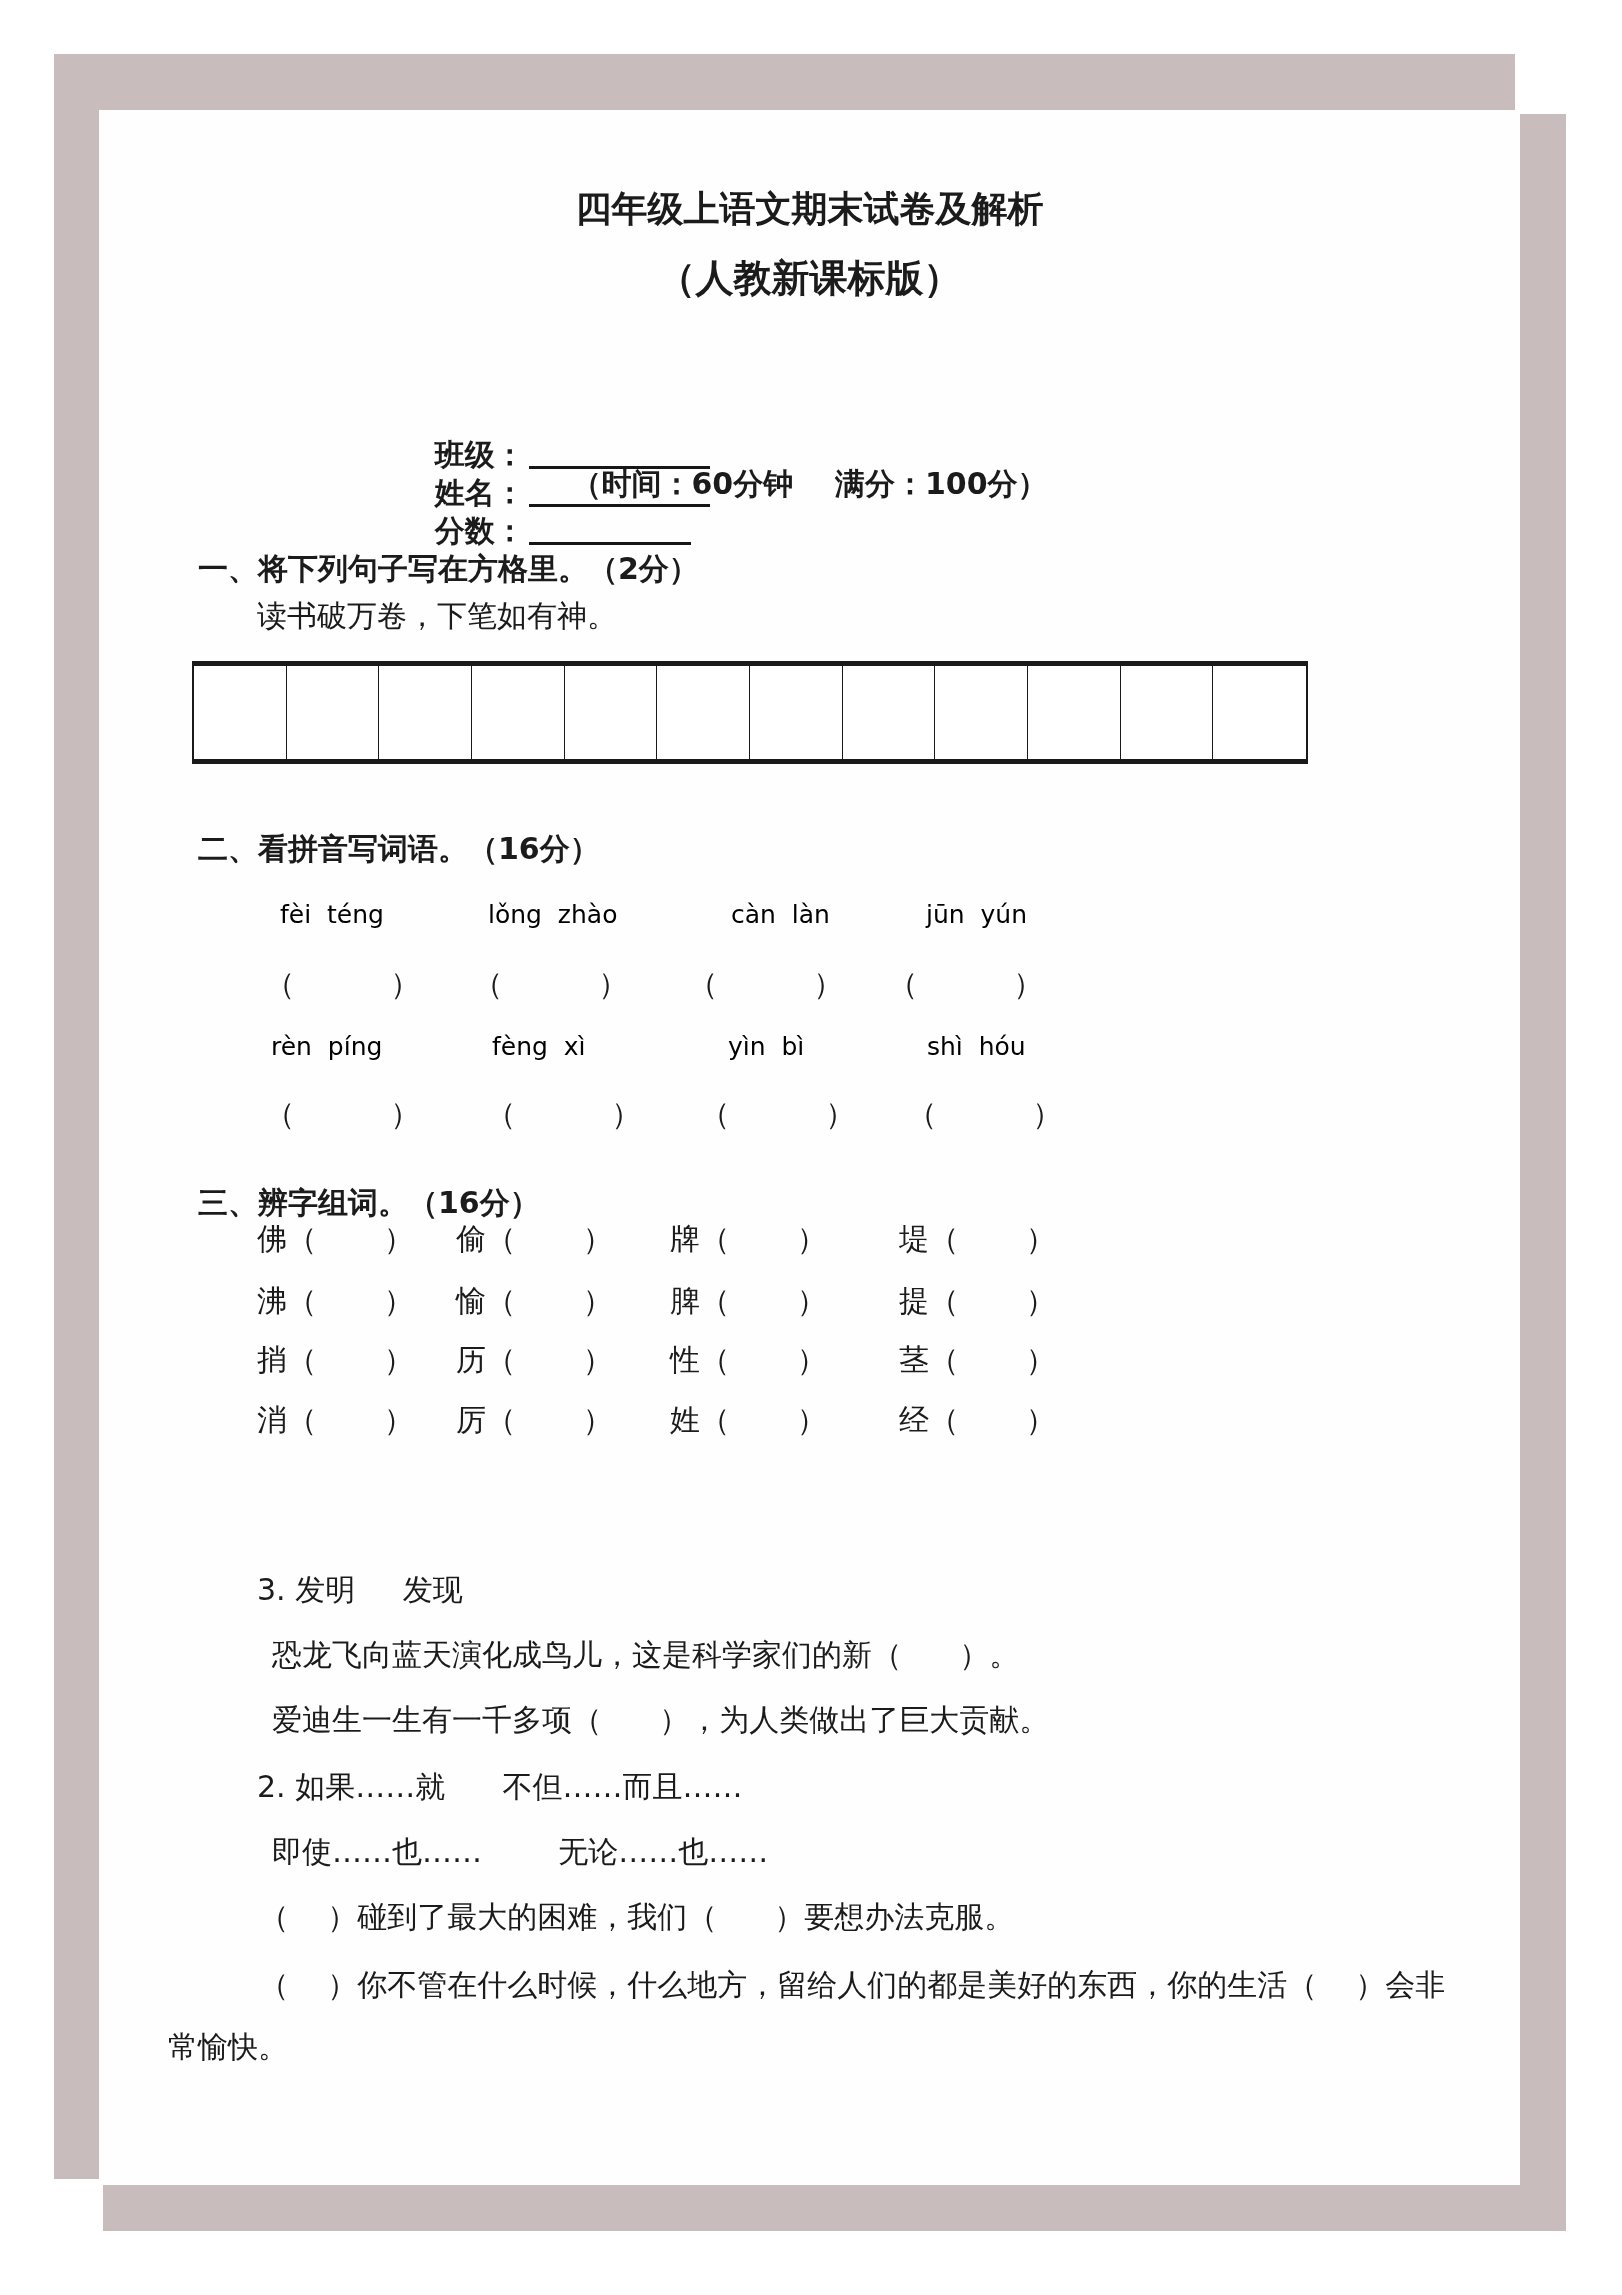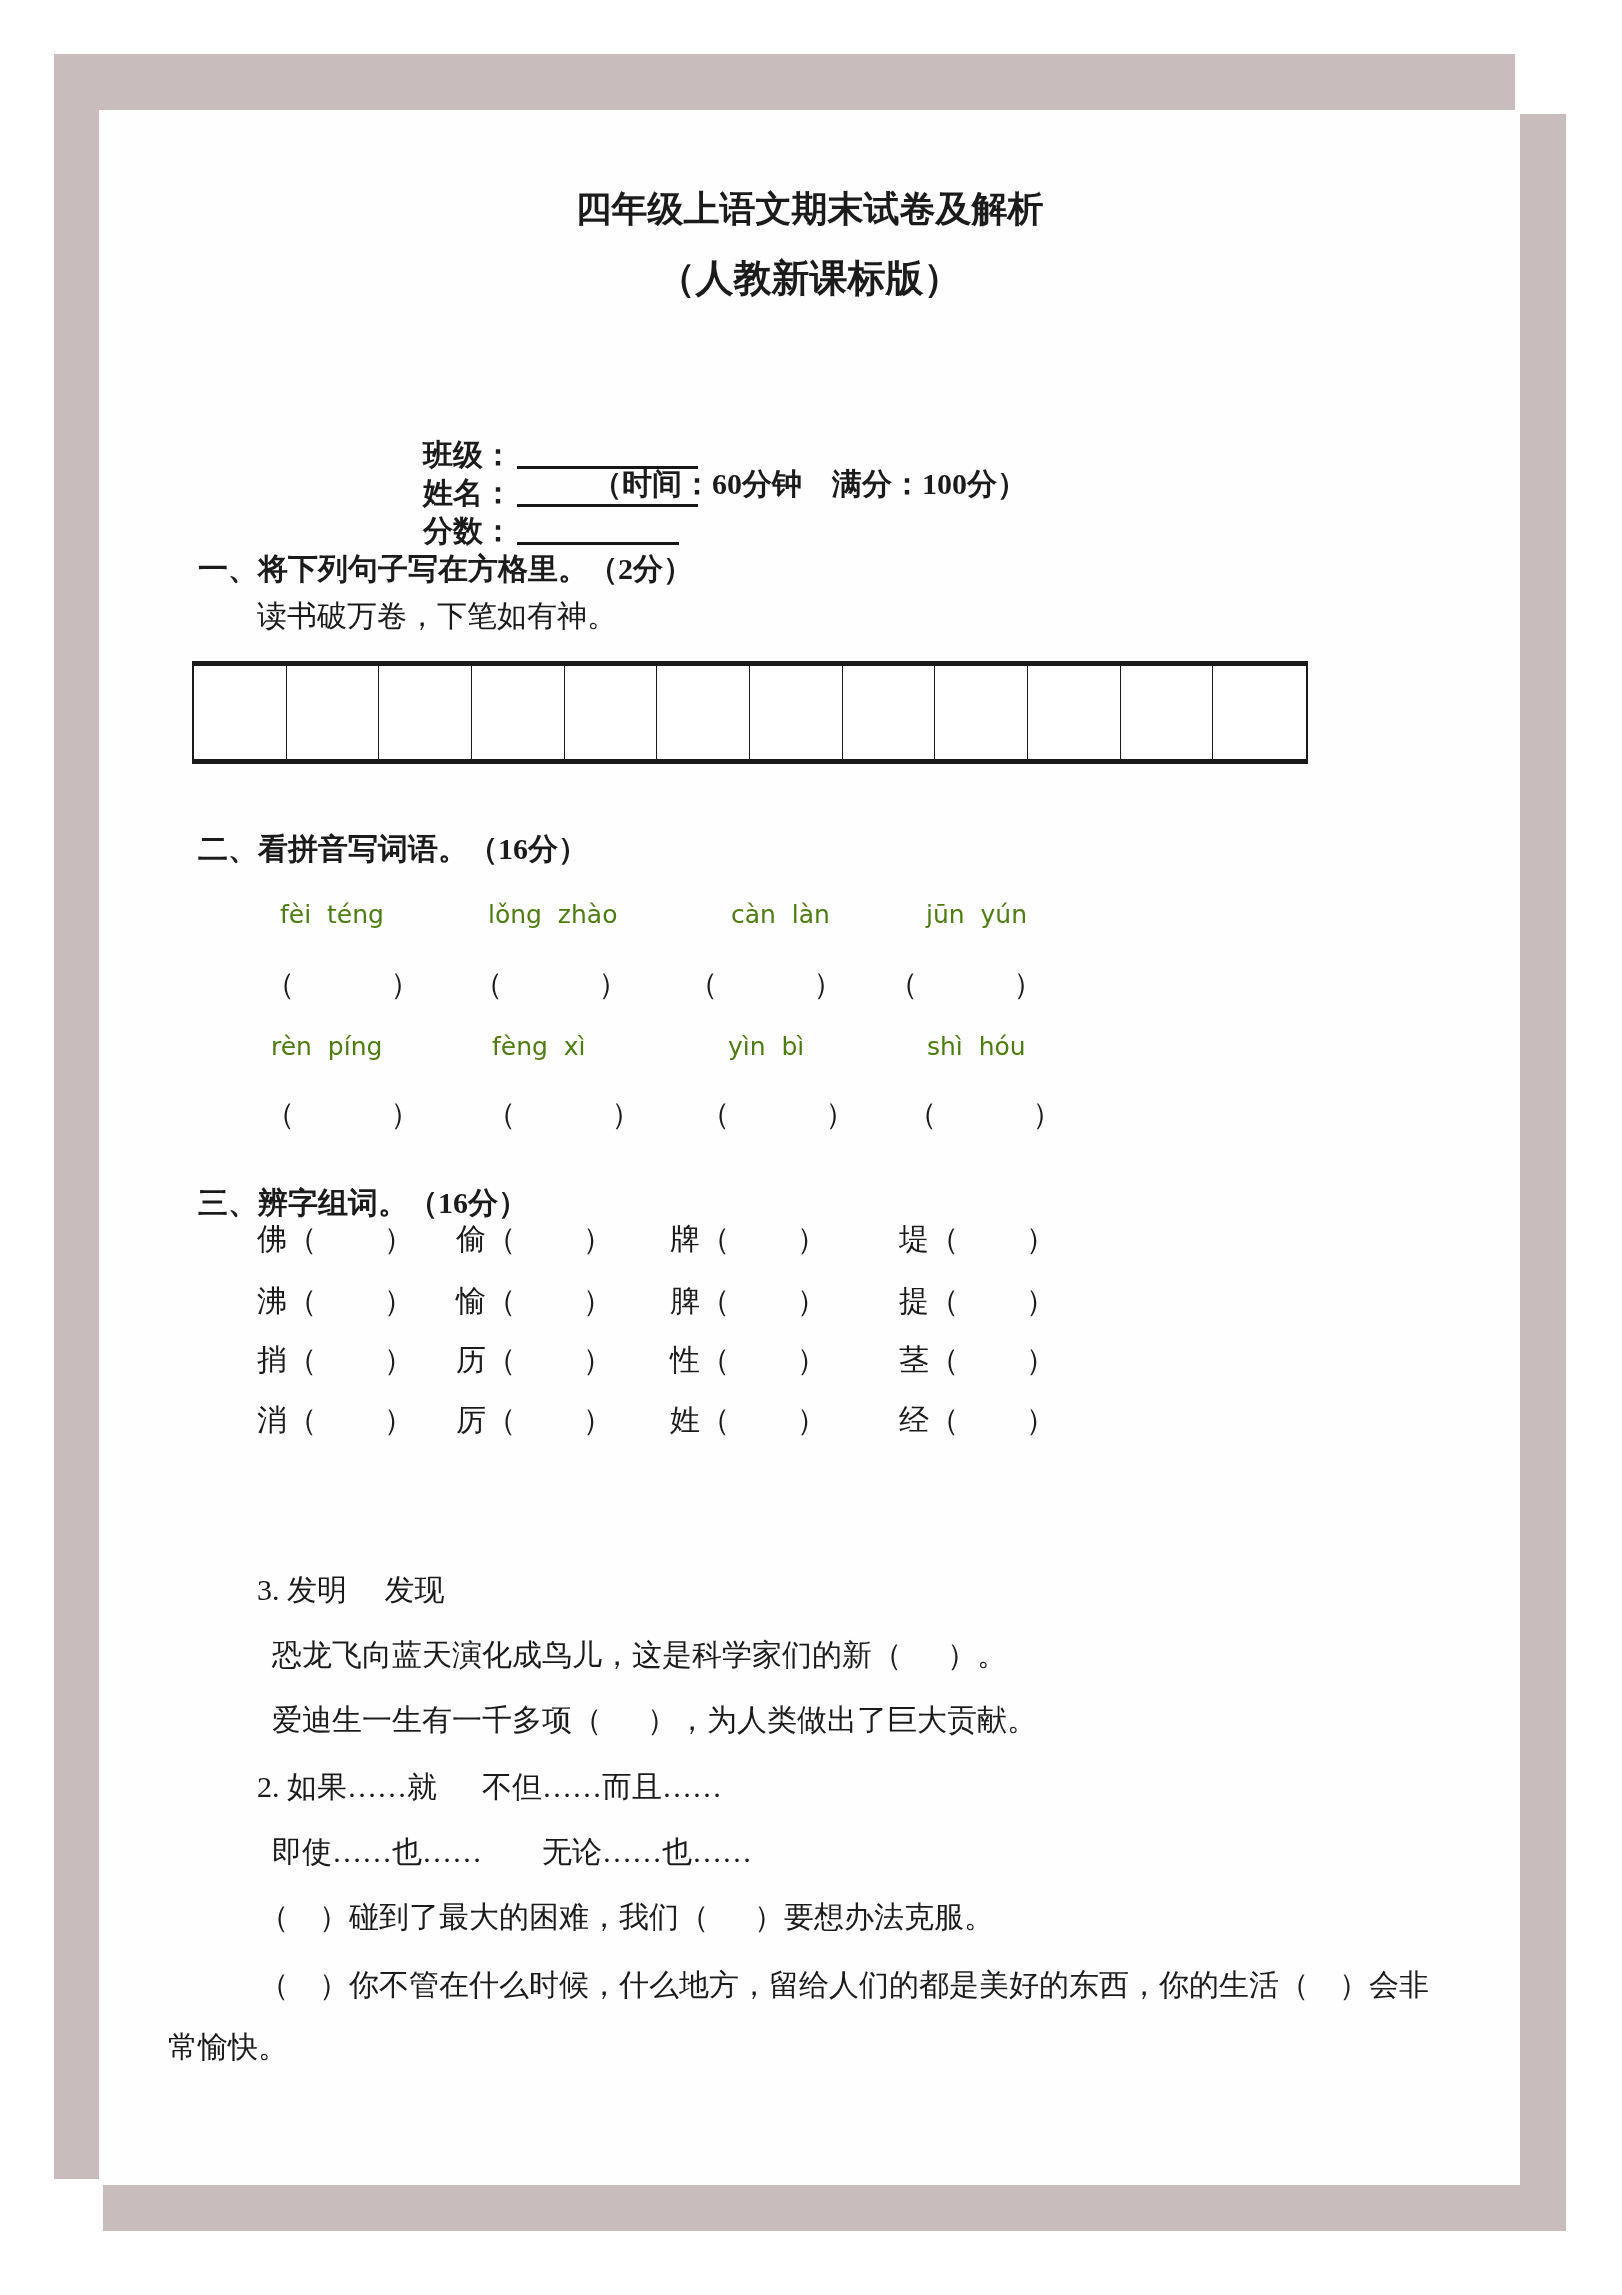--- a/index.html
+++ b/index.html
@@ -4,41 +4,41 @@
 <style>
   html,body{margin:0;padding:0;}
   body{
     width:1622px;height:2295px;position:relative;background:#ffffff;
     font-family:"DejaVu Sans",sans-serif;color:#1b1b1b;overflow:hidden;
   }
   .mat{position:absolute;background:#c9bcbd;}
   .mat-a{left:54px;top:54px;width:1461px;height:2125px;}
   .mat-b{left:103px;top:114px;width:1463px;height:2117px;}
   .paper{position:absolute;left:99px;top:110px;width:1421px;height:2075px;background:#fefefe;}
-  .line{position:absolute;white-space:pre;font-size:30px;line-height:38px;font-family:Liberation Serif, serif;}
+  .line{position:absolute;white-space:pre;font-size:30px;line-height:38px;}
   .b{font-weight:700;}
   .center{left:0;width:100%;text-align:center;}
   .title{top:77px;font-size:36px;line-height:44px;}
   .subtitle{top:148px;font-size:38px;line-height:40px;}
   .info{top:288px;left:294px;font-weight:700;}
   .blank{display:inline-block;height:24px;border-bottom:3.8px solid #161616;vertical-align:-4.3px;margin:0 14px 0 4.3px;}
   .w1{width:181px;} .w2{width:181px;} .w3{width:162px;margin-right:0;}
   .meta{top:355px;}
   .hd{left:99px;font-weight:700;}
   .h1{top:432px;margin-top:8px;} .s1t{top:487px;left:158px;}
   .wgrid{
     position:absolute;top:551px;left:93px;width:1116px;height:103px;
     display:grid;grid-template-columns:repeat(12,1fr);box-sizing:border-box;
     border:2.2px solid #1a1a1a;border-top-width:5.4px;border-bottom-width:5.4px;background:#fff;
   }
   .cell{border-right:1.6px solid #1a1a1a;}
   .cell:last-child{border-right:none;}
   .h2{top:720px;}
   .pyrow{position:absolute;display:grid;white-space:pre;}
-  .py{font-size:25px;line-height:32px;color:#4d7c0f;}
+  .py{font-size:25px;line-height:32px;color:#000000;}
   .pr{font-size:30px;line-height:38px;}
   .py1{top:789px;left:181px;grid-template-columns:208px 243px 195px auto;}
   .pr1{top:855px;left:166px;grid-template-columns:208px 215px 200px auto;}
   .py2{top:921px;left:172px;grid-template-columns:221px 236px 199px auto;}
   .pr2{top:985px;left:166px;grid-template-columns:221px 214px 207px auto;}
   .h3{top:1074px;}
   .s3row{position:absolute;left:158px;display:grid;grid-template-columns:199px 214px 229px auto;white-space:pre;font-size:30px;line-height:38px;}
   .r1{top:1110px;} .r2{top:1172px;} .r3{top:1231px;} .r4{top:1291px;}
   .h4{top:1396px;}
   .l1{top:1461px;left:158px;}

